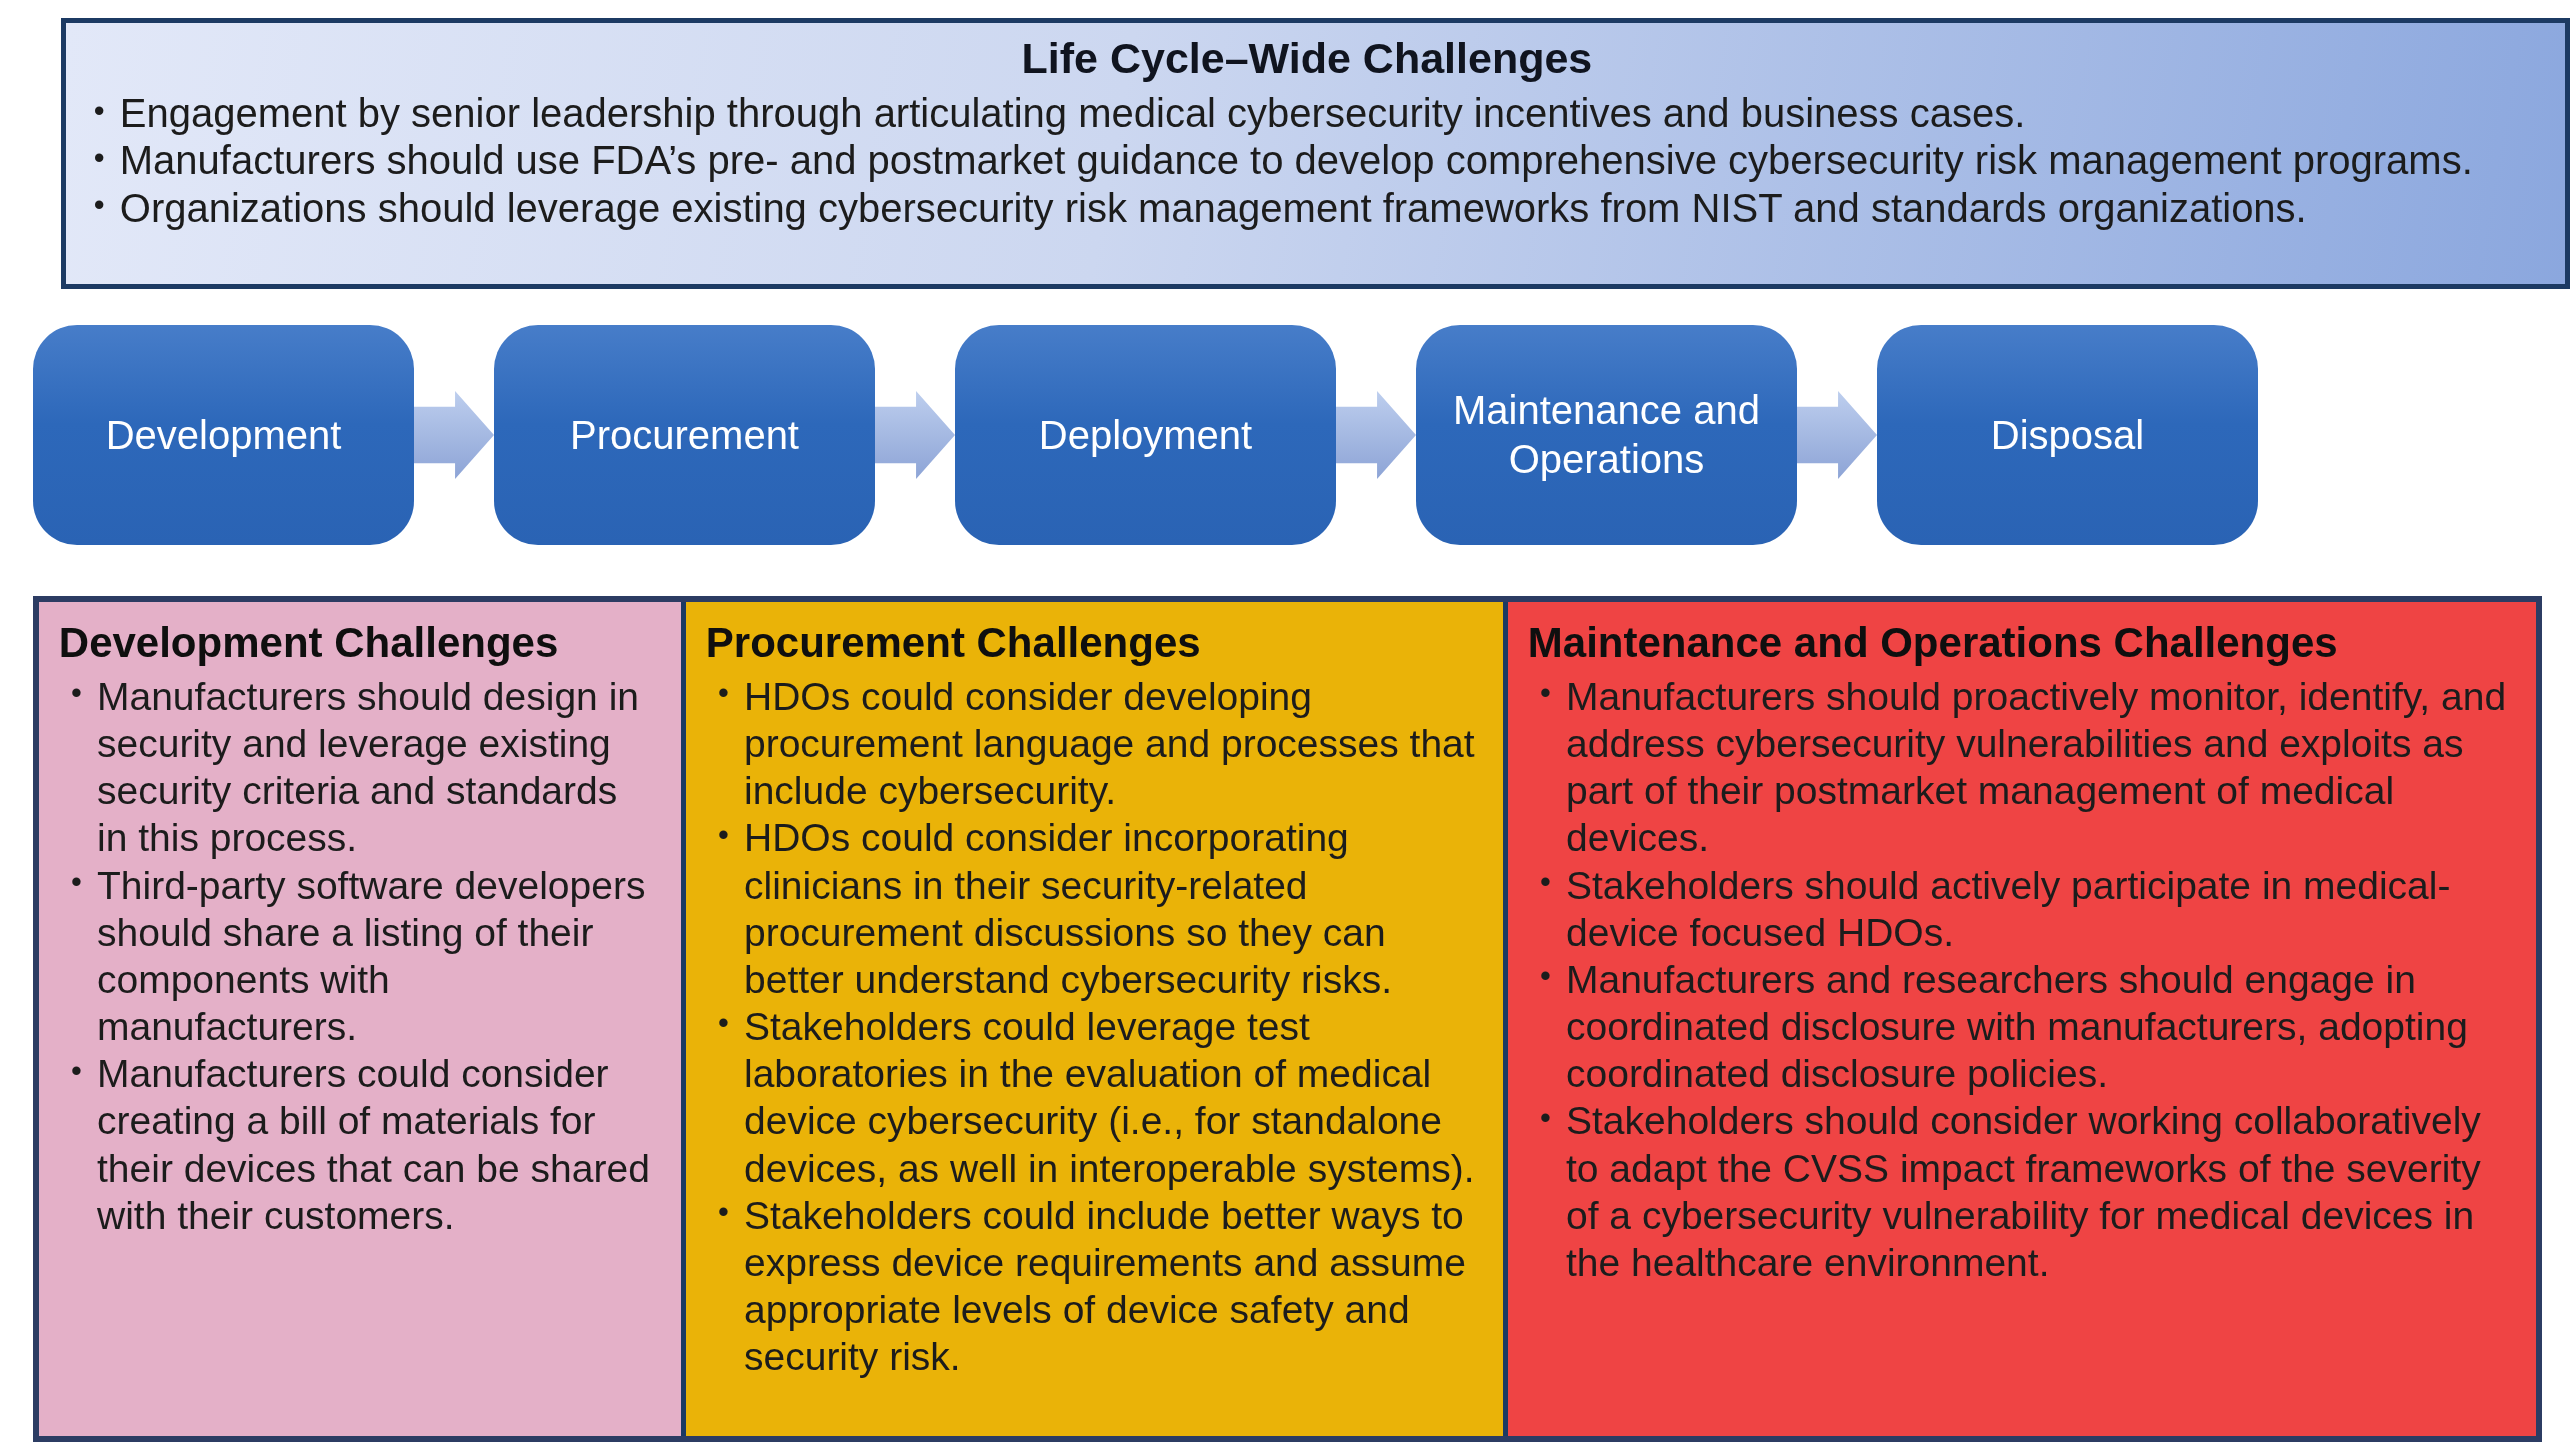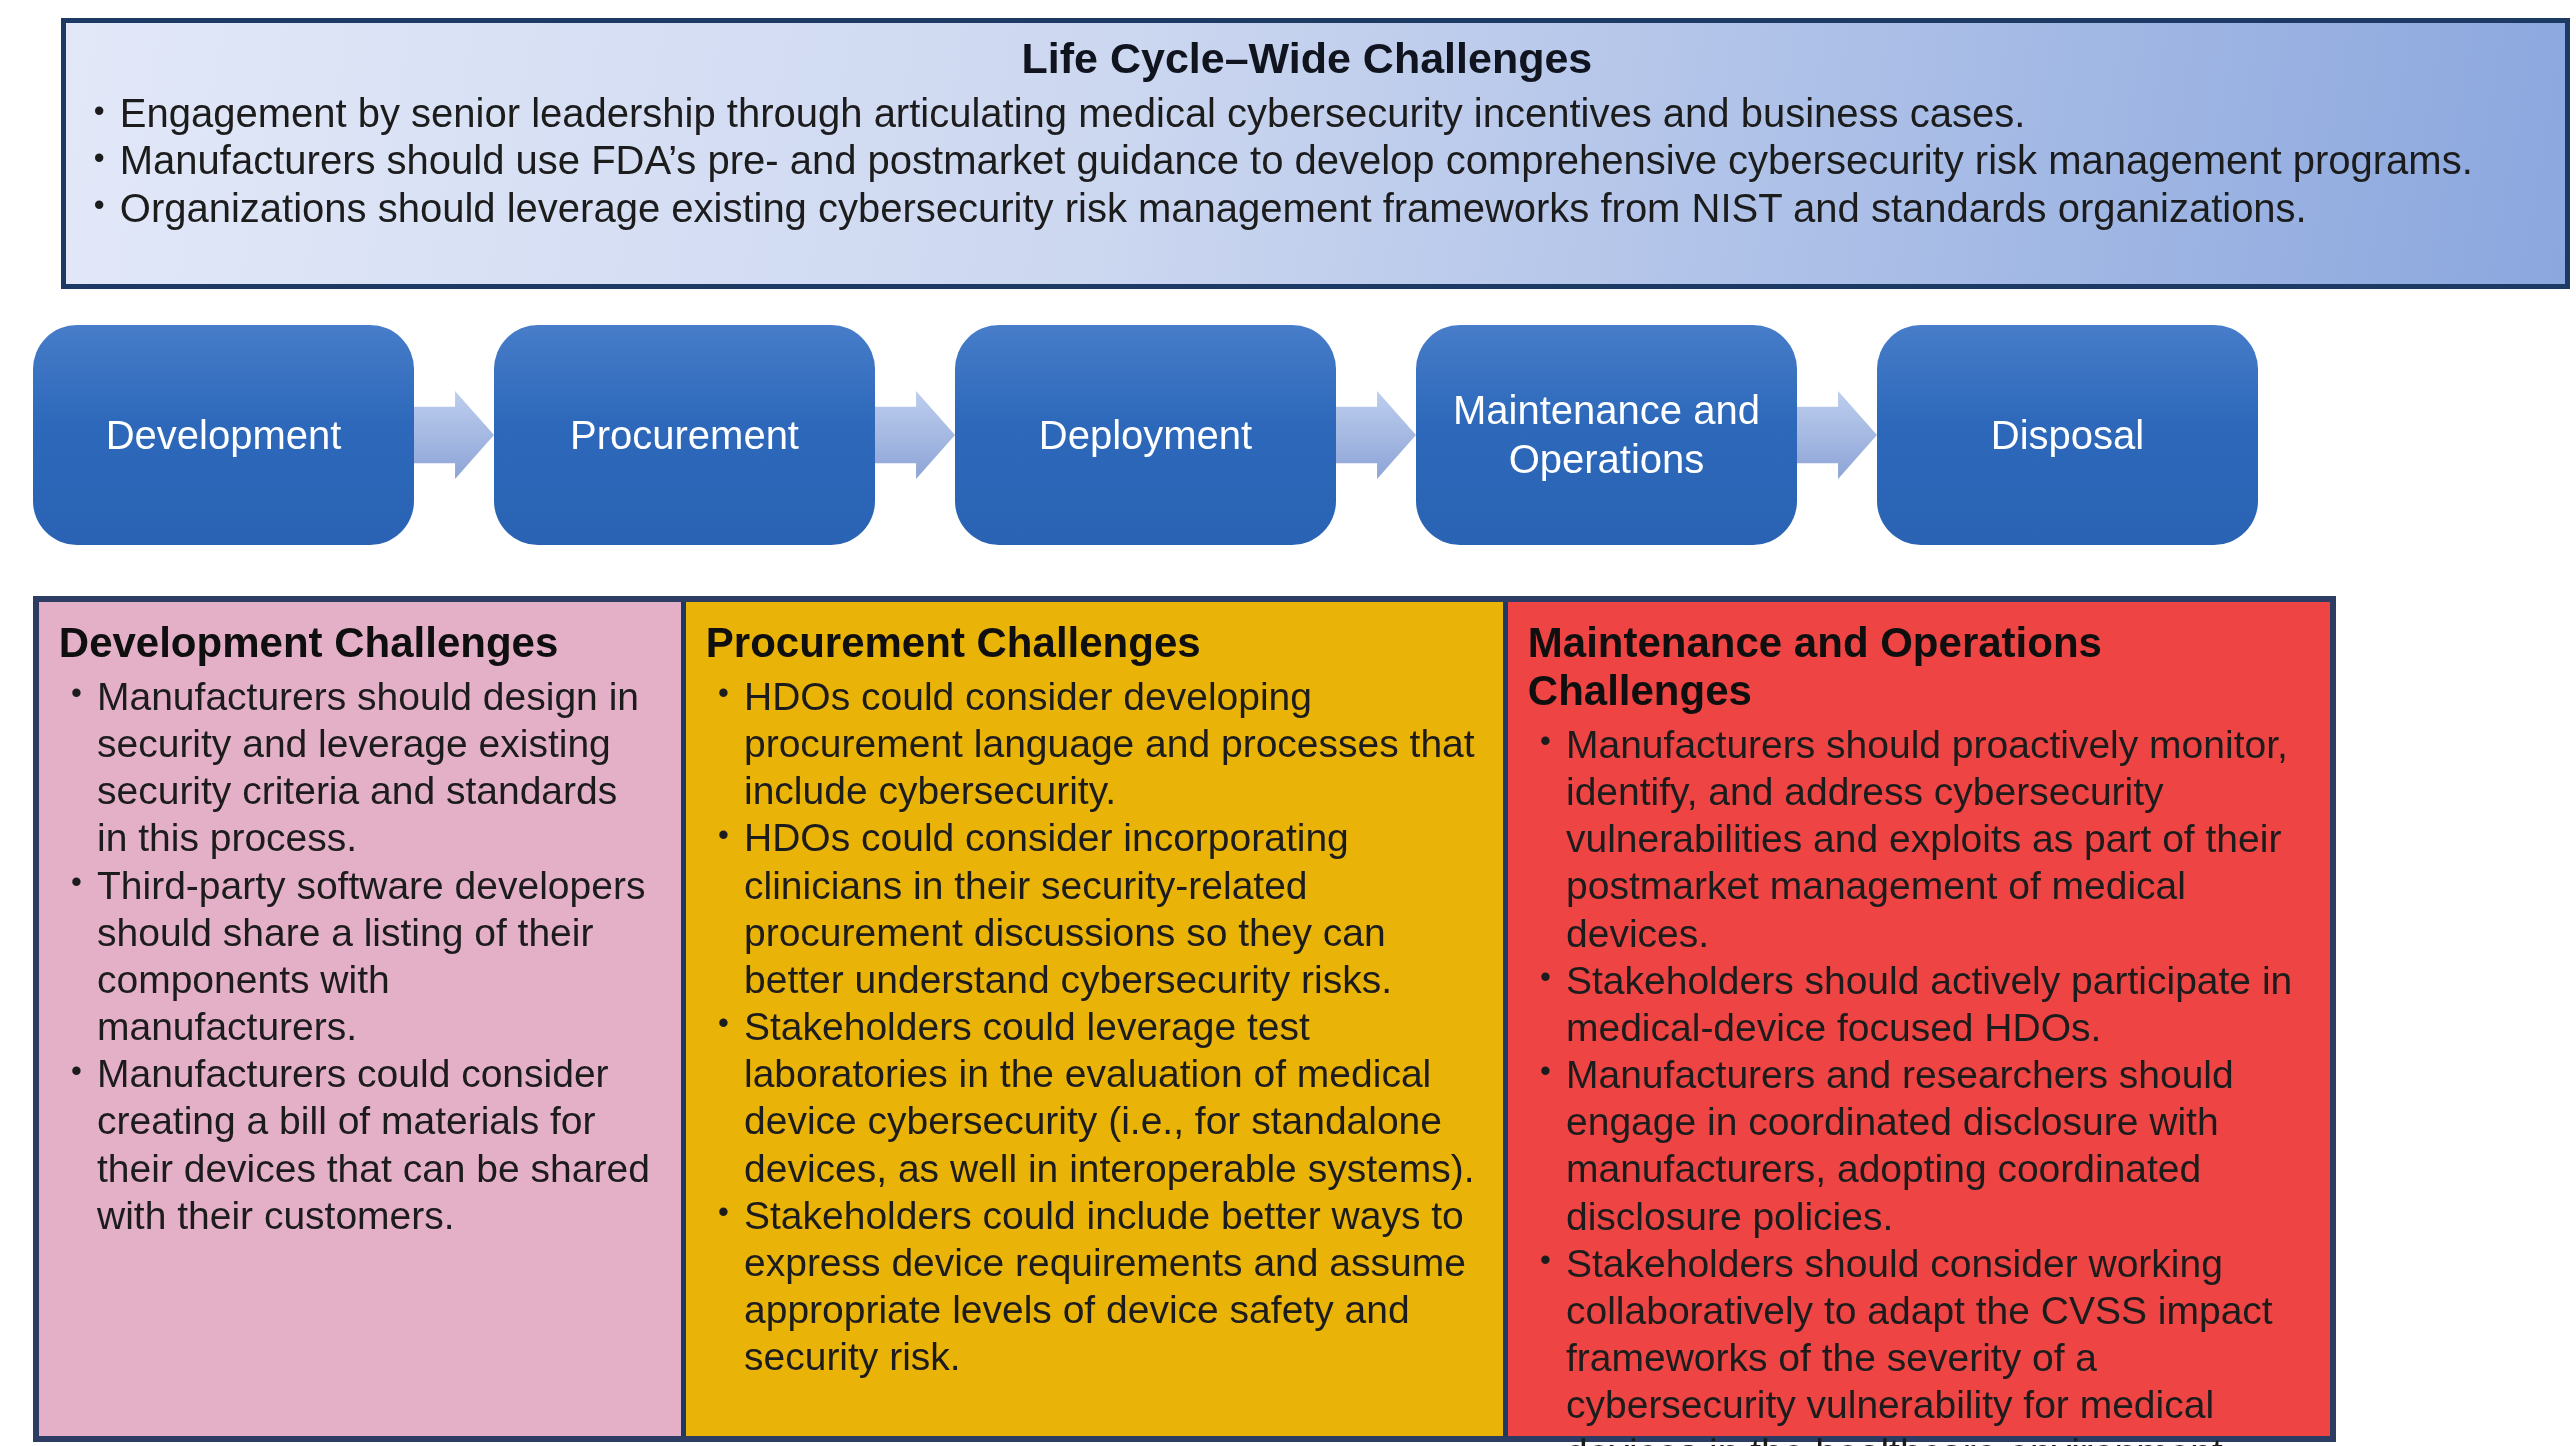--- a/index.html
+++ b/index.html
@@ -69,21 +69,21 @@
   }
   .arrow {
     flex: 0 0 80px;
     height: 88px;
   }
 
   
   .grid {
     position: absolute;
     left: 33px; top: 596px;
-    width: 2303px; height: 846px;
+    width: 2509px; height: 846px;
     border: 6.4px solid #2c3c63;
     display: flex;
     align-items: stretch;
   }
   .col {
     padding: 12.8px 24px 14px 17px;
   }
   .col-1 { flex: 0 0 642px; background: #e4b0c8; }
   .col-2 { flex: 0 0 822px; background: #eab308; border-left: 5px solid #1c3a63; }
   .col-3 { flex: 1 1 auto;   background: #ef4444; border-left: 5px solid #1c3a63; }

